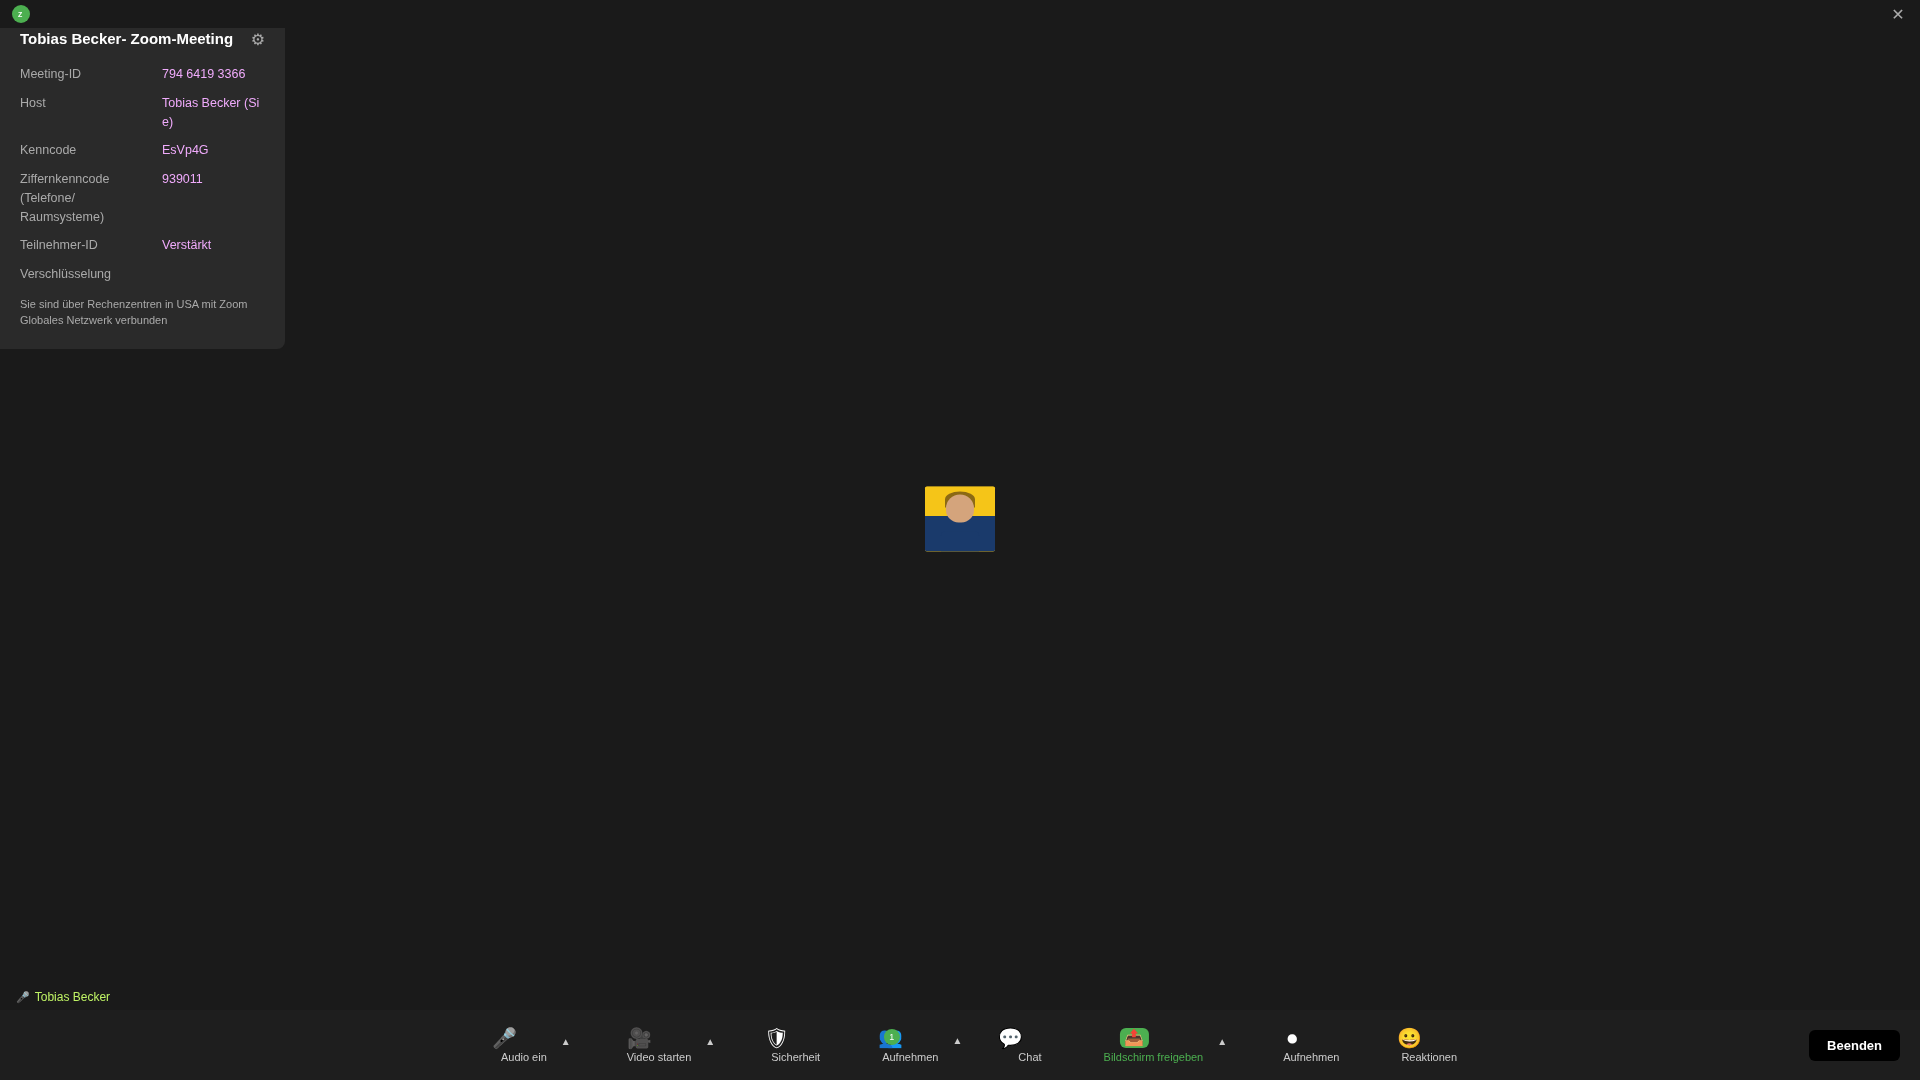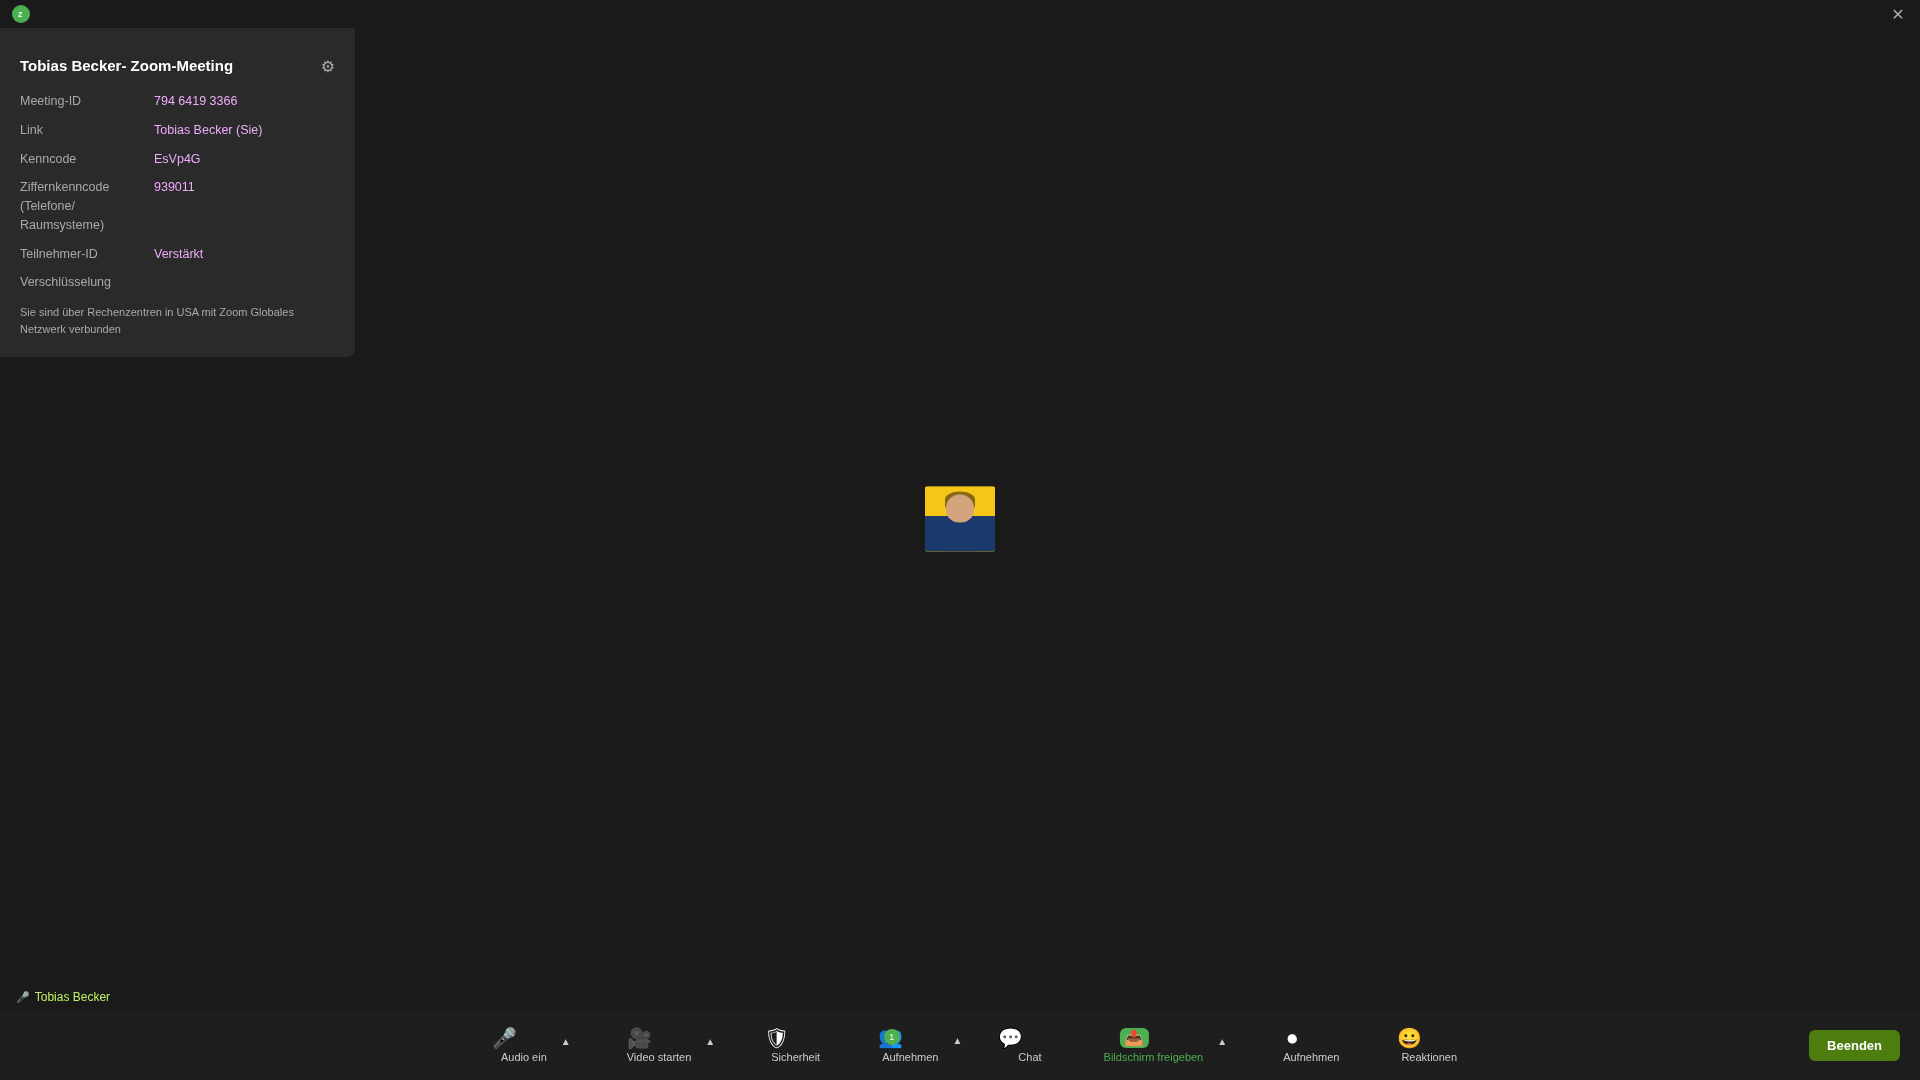--- a/index.html
+++ b/index.html
@@ -34,24 +34,24 @@
     .close-btn {
       width: 20px; height: 20px;
       color: #aaa; font-size: 16px; cursor: pointer;
       display: flex; align-items: center; justify-content: center;
     }
 
     
     .info-panel {
       position: absolute;
       top: 28px; left: 0;
-      width: 355px;
+      width: 285px;
       background: #2a2a2a;
       border-radius: 0 0 8px 0;
-      padding: 29px 20px 20px;
+      padding: 2px 20px 20px;
       z-index: 10;
     }
     .info-panel-header {
       display: flex;
       justify-content: space-between;
       align-items: flex-start;
       margin-bottom: 16px;
     }
     .meeting-title {
       font-size: 15px;
@@ -59,21 +59,21 @@
       color: #fff;
     }
     .settings-btn {
       color: #aaa;
       cursor: pointer;
       font-size: 16px;
     }
     .info-row {
       display: grid;
       grid-template-columns: 130px 1fr;
-      gap: 4px;
+      gap: 12px;
       margin-bottom: 10px;
       font-size: 12.5px;
     }
     .info-label {
       color: #aaa;
       line-height: 1.5;
     }
     .info-value {
       color: #f0abfc;
       line-height: 1.5;
@@ -219,21 +219,21 @@
       font-size: 10px;
       align-self: flex-start;
       margin-top: 4px;
     }
 
     .toolbar-right {
       display: flex;
       align-items: center;
     }
     .end-btn {
-      background: #4d7c0f;
+      background: #000000;
       color: #fff;
       border: none;
       border-radius: 6px;
       padding: 8px 18px;
       font-size: 13px;
       font-weight: 600;
       cursor: pointer;
     }
 
     
@@ -277,21 +277,21 @@
     <span class="meeting-title">Tobias Becker- Zoom-Meeting</span>
     <span class="settings-btn">⚙</span>
   </div>
 
   <div class="info-row">
     <span class="info-label">Meeting-ID</span>
     <span class="info-value">794 6419 3366</span>
   </div>
 
   <div class="info-row">
-    <span class="info-label">Link</span>
+    <span class="info-label">Host</span>
     <span class="info-value">Tobias Becker (Sie)</span>
   </div>
 
   <div class="info-row">
     <span class="info-label">Kenncode</span>
     <span class="info-value">EsVp4G</span>
   </div>
 
   <div class="info-row">
     <span class="info-label" style="white-space:pre-line">Ziffernkenncode

